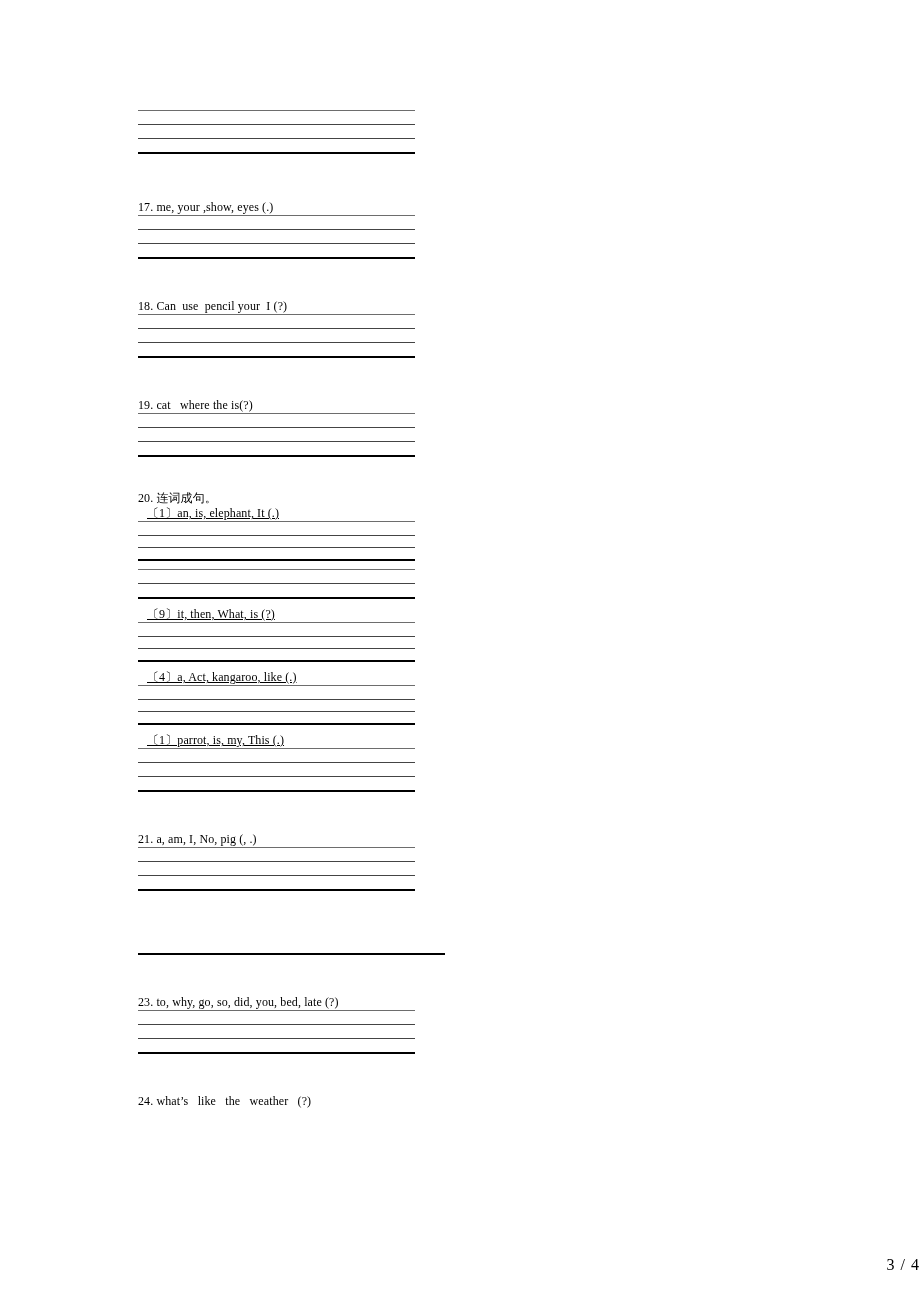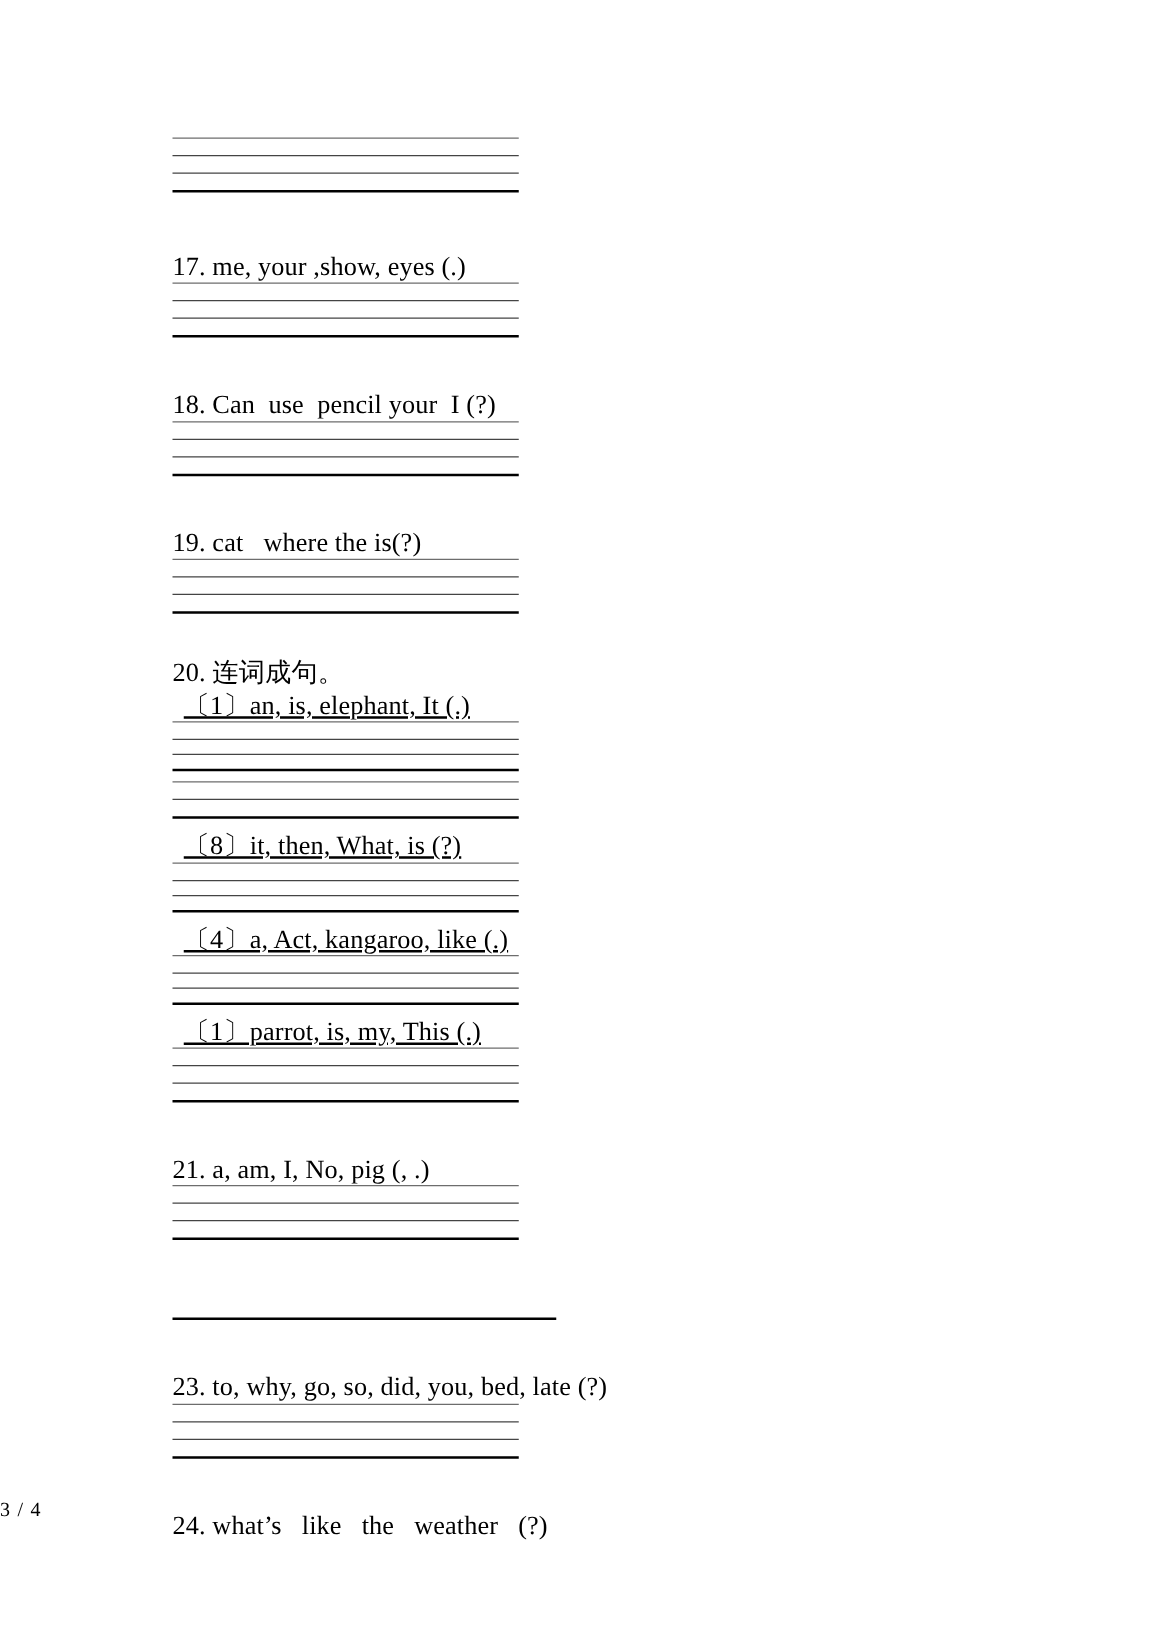--- a/index.html
+++ b/index.html
@@ -27,21 +27,21 @@
   
   .content {
     position: absolute;
     left: 138px;
     top: 0;
     width: 640px;
   }
 
   
   .q {
-    font-size: 21px;
+    font-size: 12px;
     line-height: 1.25;
     white-space: pre;
     letter-spacing: 0.1px;
     margin: 0;
     padding: 0;
   }
   .q-main { padding-left: 0px; }
   .q-sub  { padding-left: 9px; text-decoration: underline; }
 
   
@@ -67,23 +67,23 @@
   .gap-40 { height: 40px; }
   .gap-46 { height: 46px; }
   .gap-110 { height: 110px; }
   .rule-sp-11 { height: 11px; }
   .rule-sp-13 { height: 13px; }
 
   
   .footer {
     position: absolute;
     left: 0;
-    top: 1200px;
+    top: 1256px;
     width: 920px;
-    text-align: left;
+    text-align: right;
     font-size: 16px;
     letter-spacing: 1px;
   }
 </style>
 </head>
 <body>
 
 <div class="page">
 
   <div class="content">
@@ -159,21 +159,21 @@
     <div class="rules">
       <div class="rule r-thin"></div>
       <div class="rule-sp-13"></div>
       <div class="rule r-mid"></div>
       <div class="rule-sp-13"></div>
       <div class="rule r-bold"></div>
     </div>
 
     <div class="gap-8"></div>
 
-    <div class="q q-sub">〔8〕it, then, What, is (?)</div>
+    <div class="q q-sub">〔9〕it, then, What, is (?)</div>
     <div class="rules">
       <div class="rule r-thin"></div>
       <div class="rule-sp-13"></div>
       <div class="rule r-mid"></div>
       <div class="rule-sp-11"></div>
       <div class="rule r-mid"></div>
       <div class="rule-sp-11"></div>
       <div class="rule r-bold"></div>
     </div>
 

